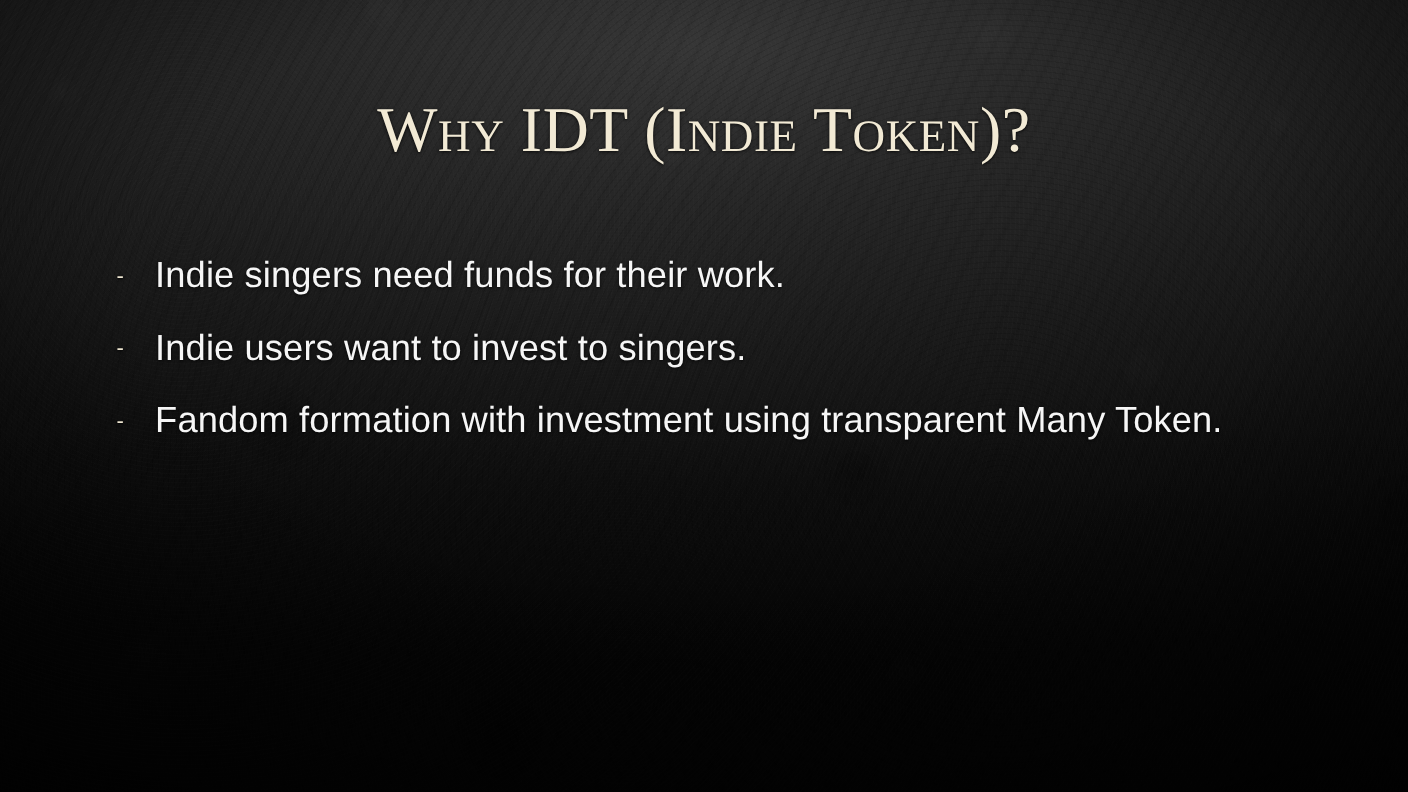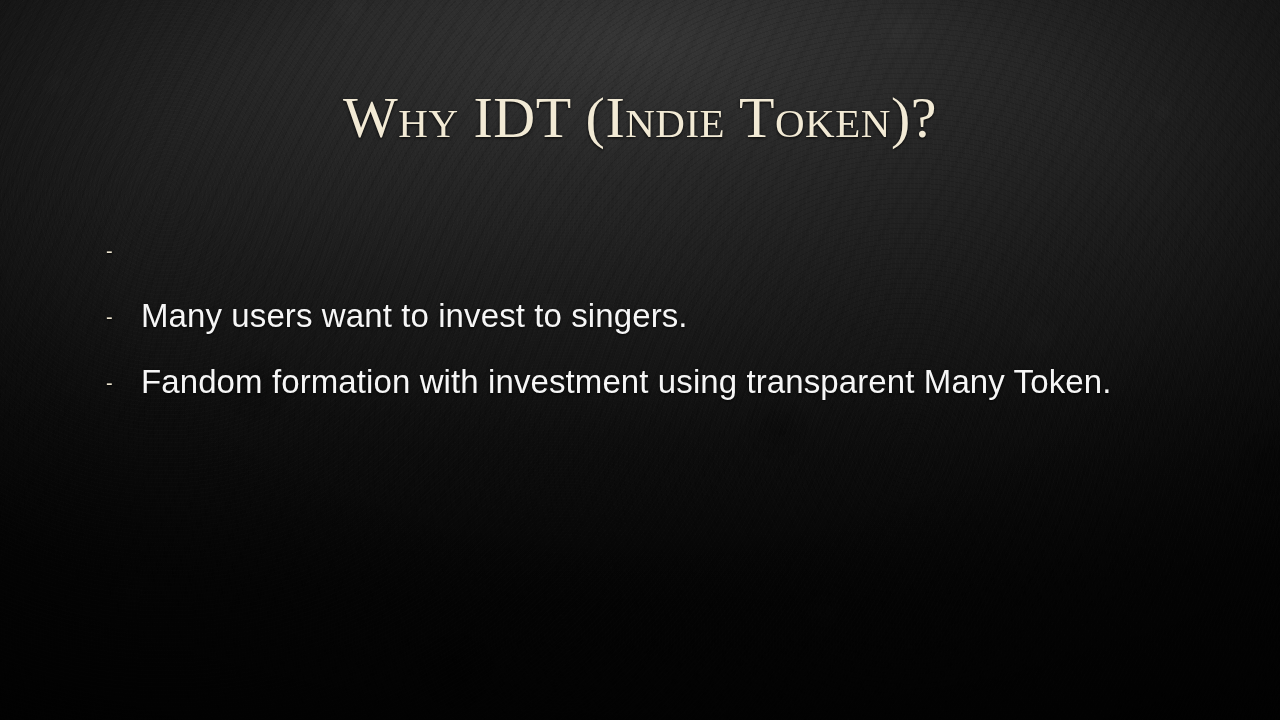--- a/index.html
+++ b/index.html
@@ -164,25 +164,26 @@
   <div class="bg-vignette"></div>
 
   <div class="content">
 
     <h1 id="slide-title">Why IDT (Indie Token)?</h1>
 
     <ul id="bullet-list">
 
       <li class="bullet-item">
         <span class="bullet-marker">-</span>
+        <span class="bullet-text">Indie singers need funds for their work.</span>
       </li>
 
       <li class="bullet-item">
         <span class="bullet-marker">-</span>
-        <span class="bullet-text">Many users want to invest to singers.</span>
+        <span class="bullet-text">Indie users want to invest to singers.</span>
       </li>
 
       <li class="bullet-item">
         <span class="bullet-marker">-</span>
         <span class="bullet-text">Fandom formation with investment using transparent Many Token.</span>
       </li>
 
     </ul>
 
   </div>

